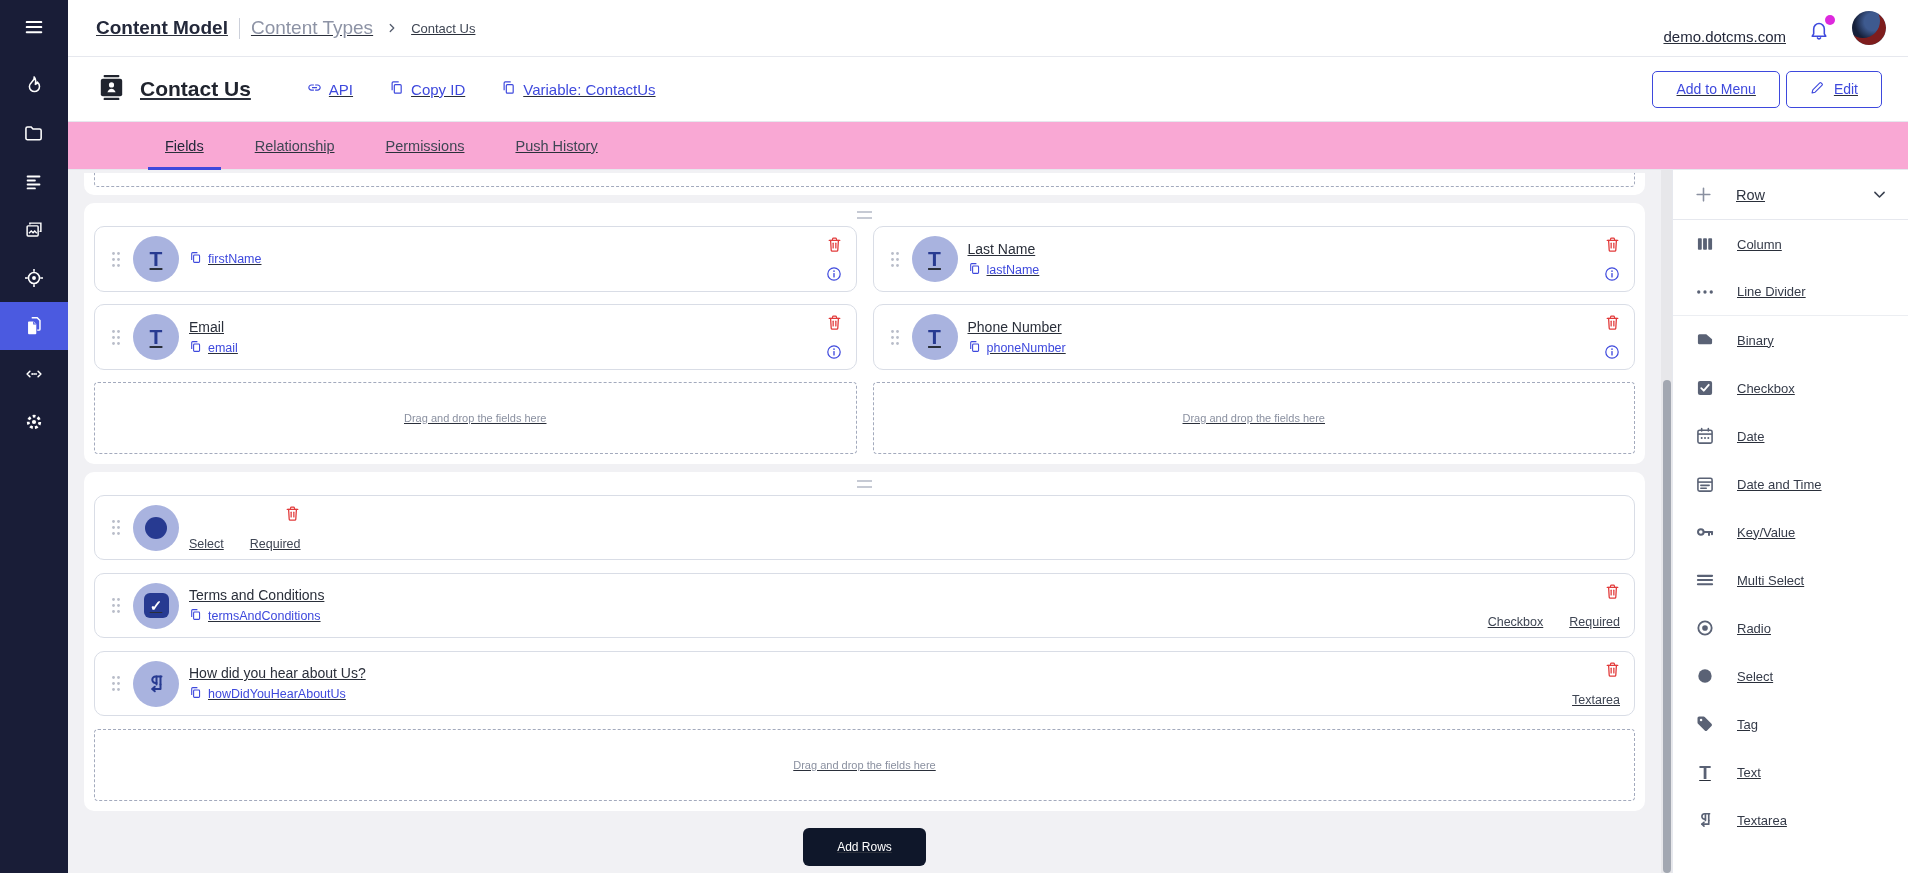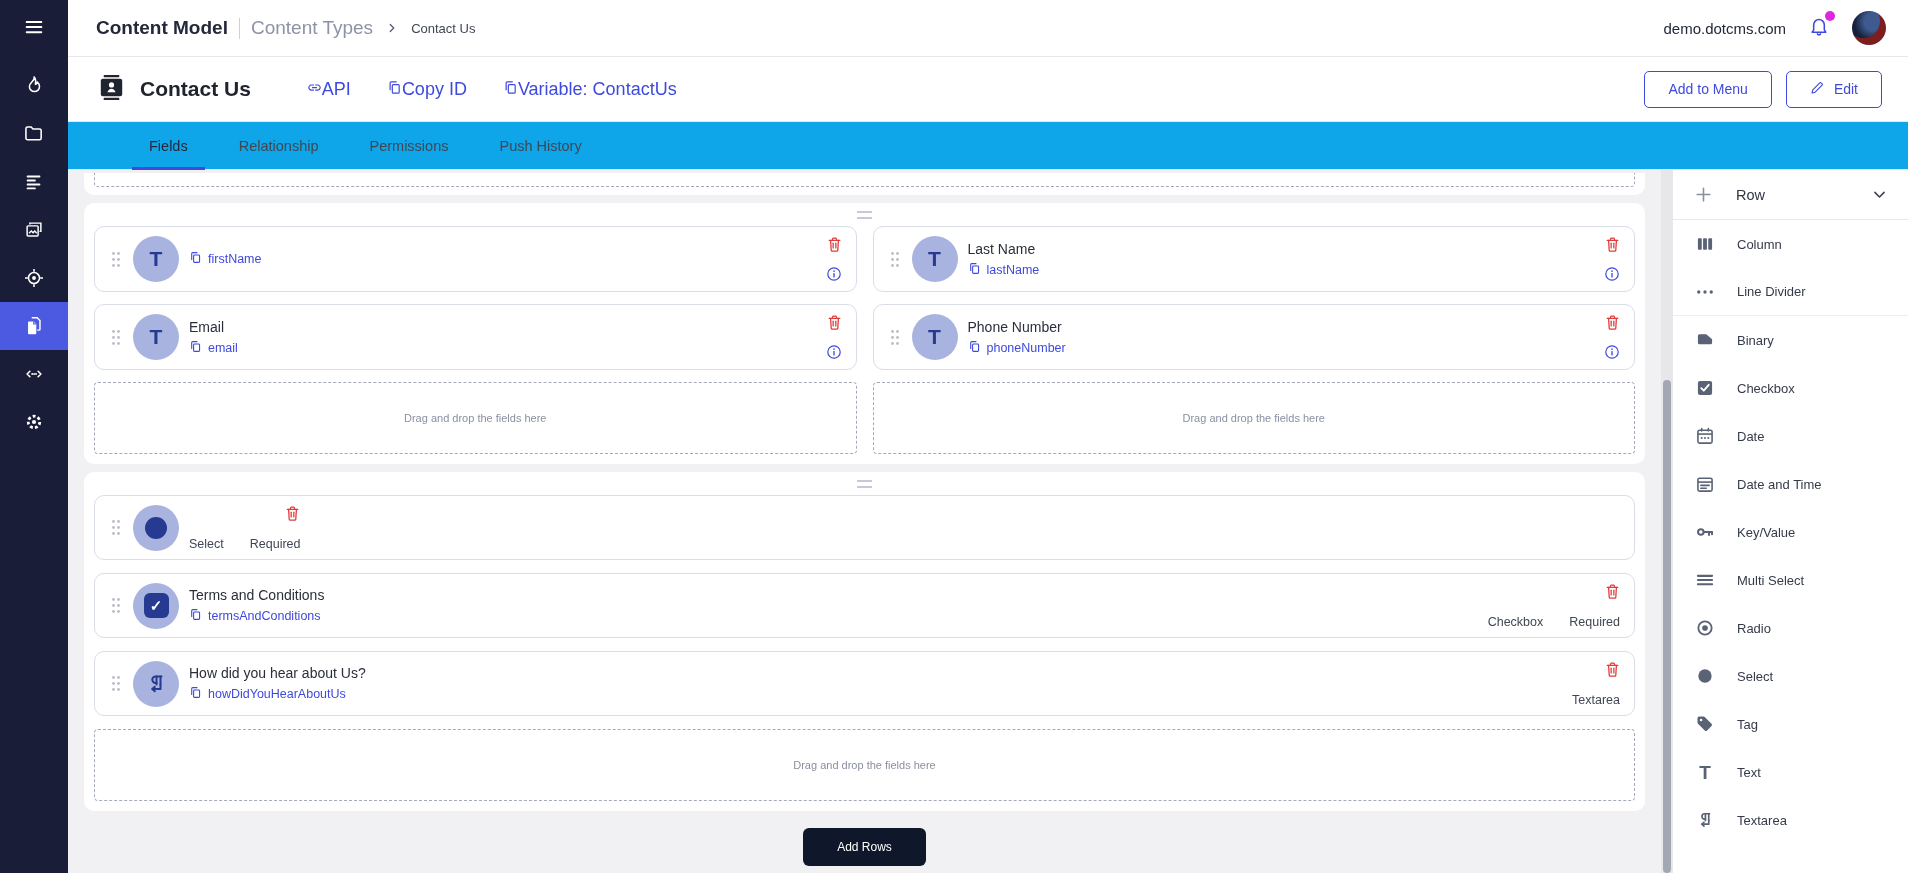--- a/index.html
+++ b/index.html
@@ -13,58 +13,58 @@
 
   
   .sidebar { width:68px; flex-shrink:0; background:#191d37; display:flex; flex-direction:column; }
   .nav-item { height:48px; display:flex; align-items:center; justify-content:center; cursor:pointer; }
   .nav-item svg { display:block; }
   .nav-toggle { height:54px; }
   .nav-group { display:flex; flex-direction:column; margin-top:8px; }
   .nav-item.active { background:#4b5ae0; }
 
   
-  .main { flex:1; display:flex; flex-direction:column; min-width:0; }
+  .main { flex:1; display:flex; flex-direction:column; min-width:0;text-decoration:underline; }
 
   
   .topbar { height:57px; background:#fff; border-bottom:1px solid #e6e8ee;
     display:flex; align-items:center; padding:0 22px 0 28px; }
   .breadcrumb { display:flex; align-items:center; gap:11px; flex:1; }
   .bc-section { font-size:19px; font-weight:700; color:#23283a; }
   .bc-divider { width:1px; height:21px; background:#ccd0da; }
   .bc-subsection { font-size:19px; font-weight:500; color:#8d93a5; }
   .bc-chevron { display:flex; color:#555d6e; margin:0 1px; }
   .bc-current { font-size:13px; color:#3f4654; }
-  .topbar-right { display:flex; align-items:center; gap:22px; }
+  .topbar-right { display:flex; align-items:flex-end; gap:22px; }
   .host { font-size:15px; color:#23283a; cursor:pointer; }
   .bell-wrap { position:relative; cursor:pointer; display:flex; }
   .notif-dot { position:absolute; top:-4px; right:-5px; width:10px; height:10px;
     border-radius:50%; background:#dd29dd; }
   .avatar { width:34px; height:34px; border-radius:50%; cursor:pointer;
     background:radial-gradient(circle at 62% 32%, #3e5a8f 0 28%, #16203a 60%),
                linear-gradient(135deg,#1a2440 55%, #8f1f1f 56%);
     box-shadow: inset -6px -7px 0 0 #7e1d1d; overflow:hidden; }
 
   
   .titlebar { height:65px; background:#fff; border-bottom:1px solid #e6e8ee;
     display:flex; align-items:center; padding:0 26px 0 30px; }
   .title-left { display:flex; align-items:center; gap:15px; }
   .page-title { font-size:21px; font-weight:600; color:#20242e; margin:0; }
   .title-links { display:flex; gap:36px; margin-left:56px; }
-  .tlink { display:flex; align-items:center; color:#3e49dd; font-size:18px; cursor:pointer; }
+  .tlink { display:flex; align-items:center; gap:7px; color:#3e49dd; font-size:15px; cursor:pointer; }
   .tlink svg { flex-shrink:0; }
   .spacer { flex:1; }
-  .btn-row { display:flex; gap:14px;align-items:center; }
+  .btn-row { display:flex; gap:6px;align-items:center; }
   .btn { height:37px; border:1px solid #3e49dd; color:#3e49dd; background:#fff;
     border-radius:5px; font-size:14px; font-family:inherit; padding:0 23px;
     display:flex; align-items:center; gap:9px; cursor:pointer; }
 
   
-  .tabbar { height:48px; background:#0ea5e9; border-bottom:1px solid #e6e8ee;
-    display:flex; align-items:stretch; padding-left:64px; }
+  .tabbar { height:48px; background:#f9a8d4; border-bottom:1px solid #e6e8ee;
+    display:flex; align-items:stretch; padding-left:80px; }
   .tab { padding:0 17px; display:flex; align-items:center; font-size:14.5px;
     color:#3f4654; position:relative; cursor:pointer; margin-right:17px; }
   .tab.active { color:#23283a; }
   .tab.active::after { content:""; position:absolute; left:0; right:0; bottom:-1px;
     height:3px; background:#3e49dd; }
 
   
   .workspace { flex:1; display:flex; min-height:0; background:#f1f1f4; }
   .canvas { flex:1; min-width:0; overflow:hidden; padding:0 16px; }
 

